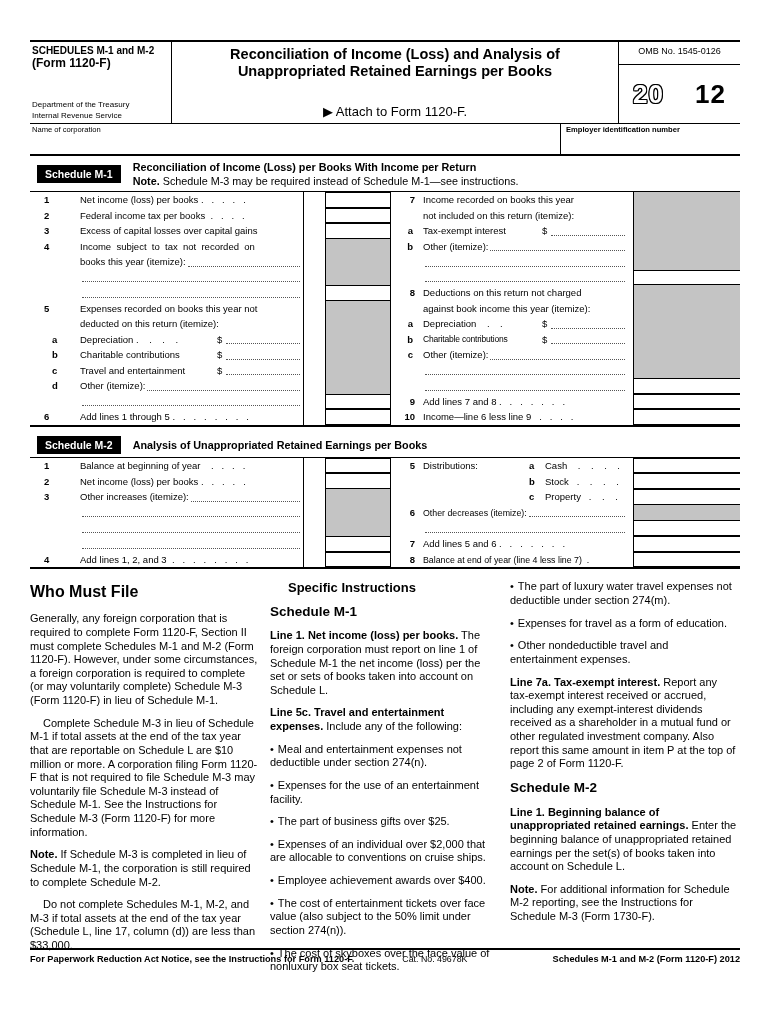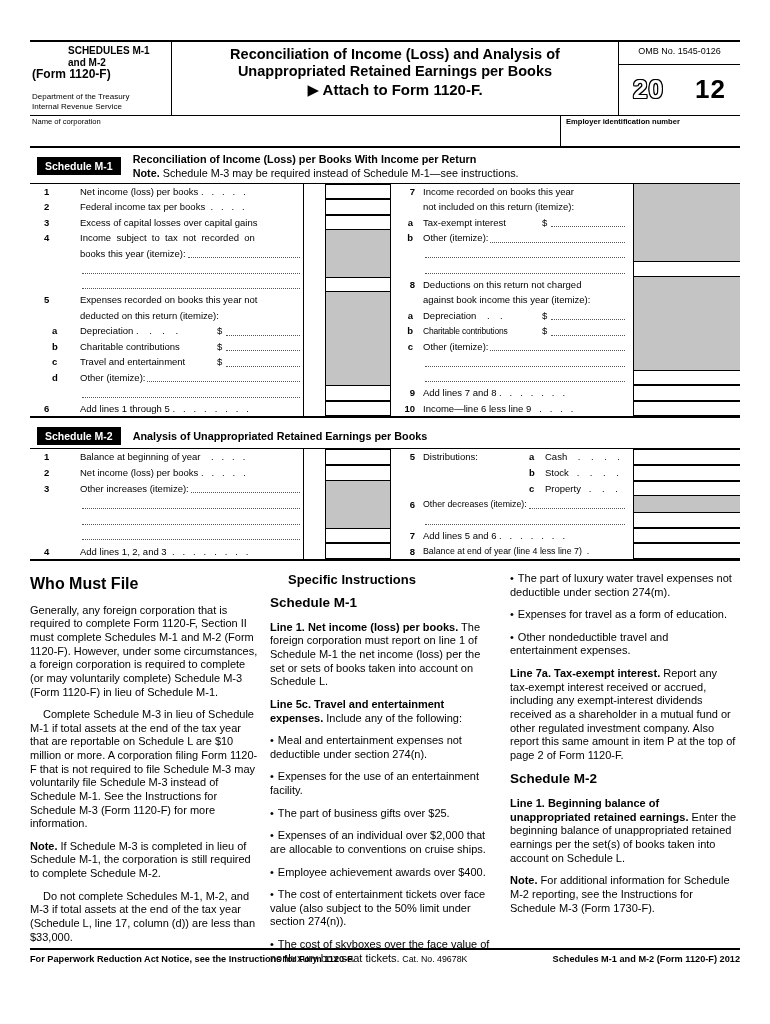--- a/index.html
+++ b/index.html
@@ -2,28 +2,28 @@
 <html><head>
 <meta charset="utf-8">
 <style>
   html,body{margin:0;padding:0;background:#fff;}
   body{width:770px;height:1024px;font-family:"Liberation Sans","DejaVu Sans",sans-serif;color:#000;-webkit-font-smoothing:antialiased;}
   .page{position:relative;width:710px;margin:0 30px;padding-top:40px;height:984px;box-sizing:border-box;}
 
   
   .hdr{display:flex;border-top:2px solid #000;border-bottom:1px solid #000;}
   .hdr-left{width:142px;box-sizing:border-box;border-right:1px solid #000;padding:3px 3px 2px 2px;display:flex;flex-direction:column;}
-  .sch{font-weight:bold;font-size:10px;line-height:1.15;margin-left:36px;}
+  .sch{font-weight:bold;font-size:10px;line-height:1.15;}
   .frm{font-weight:bold;font-size:12px;line-height:1.15;margin-bottom:10px;}
   .dept{font-size:8px;line-height:1.3;margin-top:auto;}
   .hdr-center{flex:1;text-align:center;padding:4px 4px 2px;display:flex;flex-direction:column;}
   .t1{font-weight:bold;font-size:14.5px;line-height:1.18;}
   .info{font-weight:bold;font-size:9.2px;margin-top:6px;line-height:1.3;}
   .info i{font-style:italic;}
-  .attach{font-weight:bold;font-size:15px;line-height:1.3;}
+  .attach{font-weight:normal;font-size:13px;line-height:1.3;margin-top:24px;}
   .hdr-right{width:122px;box-sizing:border-box;border-left:1px solid #000;display:flex;flex-direction:column;}
   .omb{font-size:9px;text-align:center;padding:4px 2px 8px;border-bottom:1px solid #000;}
   .year{flex:1;display:flex;align-items:center;justify-content:center;font-size:26px;font-weight:bold;letter-spacing:1px;gap:31px;}
   .yr-outline{color:#fff;text-shadow:-1px -1px 0 #000,1px -1px 0 #000,-1px 1px 0 #000,1px 1px 0 #000,-1px 0 0 #000,1px 0 0 #000,0 -1px 0 #000,0 1px 0 #000;}
 
   .namerow{display:flex;height:30px;border-bottom:2px solid #000;gap:8px;}
   .name-cell{flex:1;font-size:7.6px;padding:1px 2px;}
   .ein-cell{width:180px;box-sizing:border-box;border-left:1px solid #000;font-size:7.6px;font-weight:bold;padding:1px 5px;}
 
   

